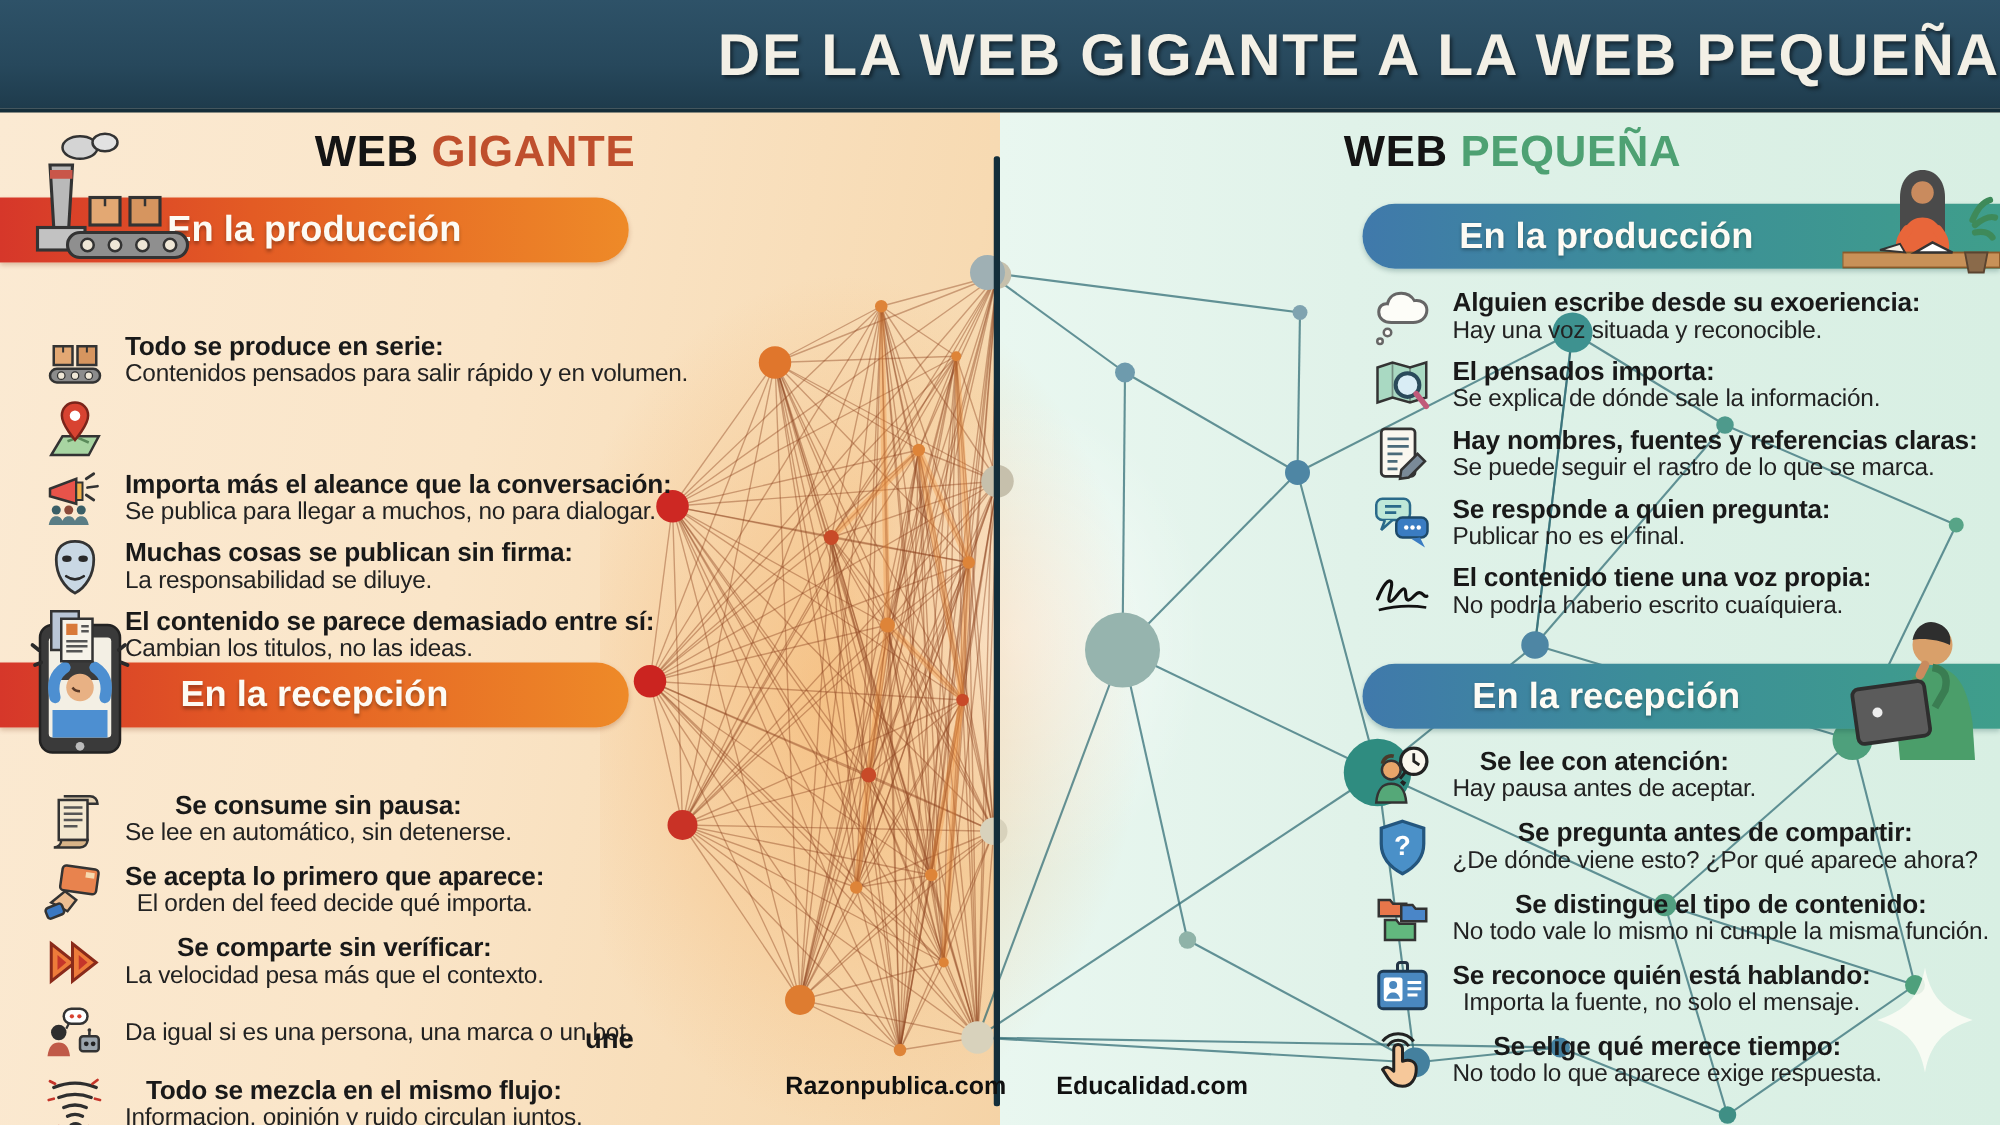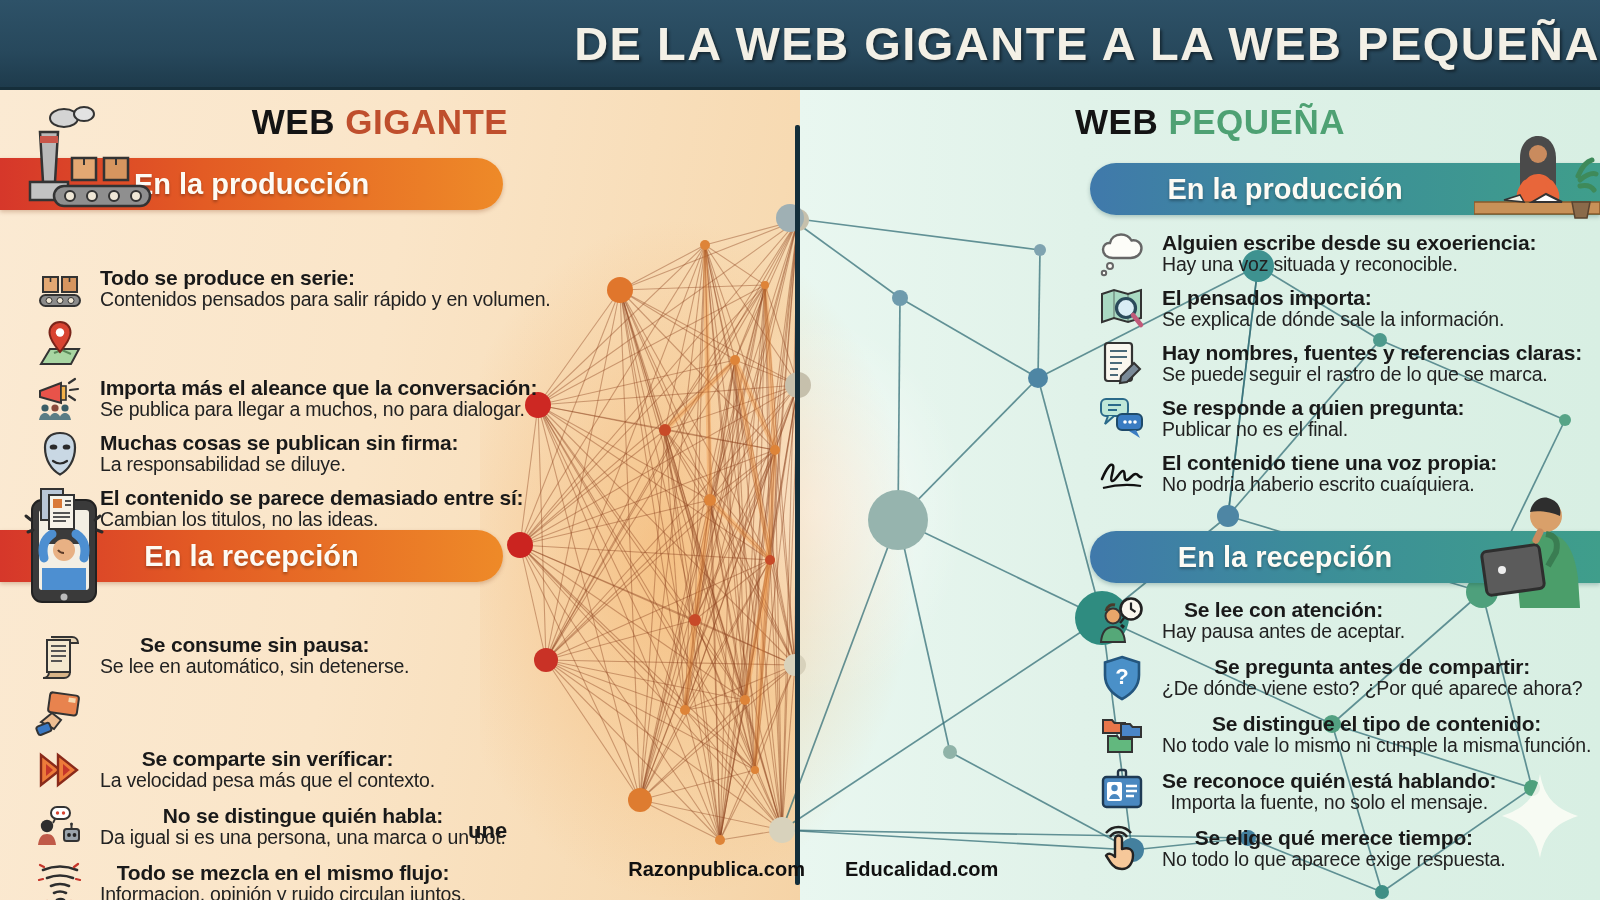--- a/index.html
+++ b/index.html
@@ -572,20 +572,24 @@
             <g transform="rotate(8 28 15)">
               <rect x="13" y="5" width="29" height="20" rx="3" fill="#E8834E" stroke="#333" stroke-width="2"></rect>
               <rect x="32" y="8" width="7" height="4.5" fill="#F6D9B0"></rect>
             </g>
             <path d="M5 33l11-9 9 7-7 9z" fill="#EDBE92" stroke="#333" stroke-width="2"></path>
             <g transform="rotate(-22 9 40)">
               <rect x="1" y="35" width="14" height="9" rx="2.5" fill="#3A78C2" stroke="#333" stroke-width="2"></rect>
             </g>
           </svg>
         </span>
+      <div class="item-text">
+          <div class="item-title">Se acepta lo primero que aparece:</div>
+      <div class="item-desc">El orden del feed decide qué importa.</div>
+        </div>
     </div>
     <div class="item">
       <span class="icon">
           <svg viewBox="0 0 48 48">
             <polygon points="5,9 24,24 5,39" fill="#ED7B3A" stroke="#8A2A1A" stroke-width="2.4"></polygon>
             <polygon points="22,9 41,24 22,39" fill="#ED7B3A" stroke="#8A2A1A" stroke-width="2.4"></polygon>
             <polygon points="10,18 17,24 10,30" fill="#C5352A"></polygon>
             <polygon points="27,18 34,24 27,30" fill="#C5352A"></polygon>
           </svg>
         </span>
@@ -604,21 +608,20 @@
             <circle cx="27.5" cy="10" r="1.7" fill="#D84331"></circle>
             <path d="M19 16l-2 4" stroke="#333" stroke-width="1.8"></path>
             <rect x="28" y="26" width="15" height="12" rx="2.5" fill="#9AA4AC" stroke="#333" stroke-width="2"></rect>
             <circle cx="33" cy="32" r="1.9" fill="#222"></circle>
             <circle cx="38.5" cy="32" r="1.9" fill="#222"></circle>
             <path d="M35.5 22v4" stroke="#333" stroke-width="2"></path>
             <circle cx="35.5" cy="21" r="1.5" fill="#333"></circle>
           </svg>
         </span>
       <div class="item-text">
-          <div class="item-title">No se distingue quién habla:</div>
       <div class="item-desc">Da igual si es una persona, una marca o un bot.</div>
         </div>
     </div>
     <div class="item">
       <span class="icon">
           <svg viewBox="0 0 48 48">
             <path d="M7 10q17-7 34 0M11 18q13-5 26 0M15 26q9-4 18 0M18 33q6-3 12 0M21 40q4-2 7 0" stroke="#2E2E2E" stroke-width="2.6" fill="none" stroke-linecap="round"></path>
             <path d="M4 5l4 2M42 4l-4 3M3 20l4-1M44 20l-4-1M8 43l3-2M38 44l-3-3" stroke="#C5352A" stroke-width="2.2" stroke-linecap="round"></path>
           </svg>
         </span>

